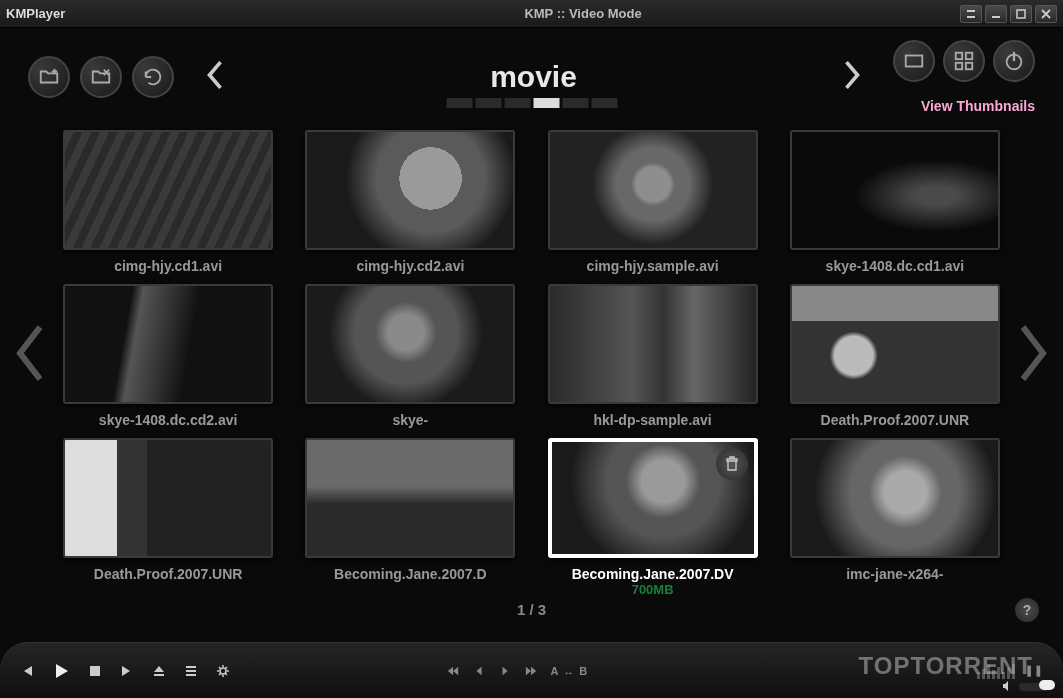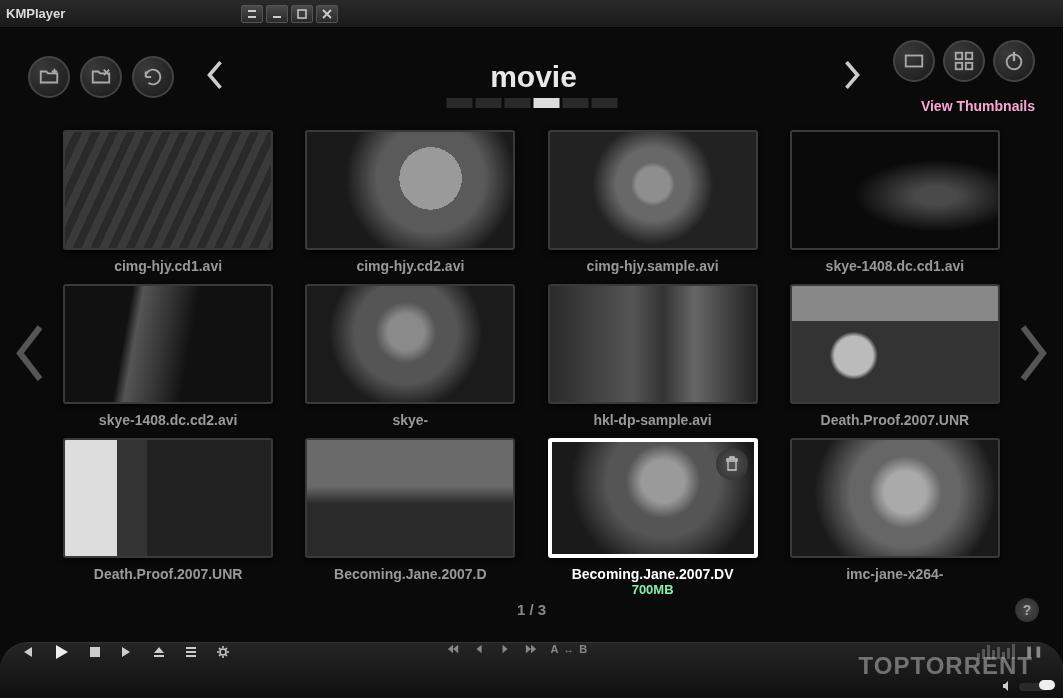--- a/index.html
+++ b/index.html
@@ -175,21 +175,21 @@
   white-space: nowrap;
   overflow: hidden;
   text-overflow: ellipsis;
 }
 .thumb-item.selected .thumb-label {
   color: #fff;
 }
 .thumb-sub {
   font-size: 13px;
   font-weight: bold;
-  color: #86efac;
+  color: #15803d;
   text-align: center;
 }
 
 .delete-badge {
   position: absolute;
   top: 6px;
   right: 6px;
   width: 32px;
   height: 32px;
   background: radial-gradient(#555, #2a2a2a);
@@ -229,21 +229,21 @@
 .control-bar {
   position: absolute;
   bottom: 0;
   left: 0;
   right: 0;
   height: 56px;
   background: linear-gradient(#252525, #0f0f0f);
   border-top: 1px solid #333;
   border-radius: 28px 28px 0 0;
   display: flex;
-  align-items: flex-start;
+  align-items: center;
   padding: 0 20px;
 }
 .playback-group {
   display: flex;
   gap: 18px;
   align-items: center;
 }
 .pb-btn {
   cursor: pointer;
   display: flex;
@@ -332,20 +332,21 @@
 .tex9 { background: linear-gradient(90deg, #ddd 0 25%, #333 25% 40%, #222 40% 100%); }
 .tex10 { background: linear-gradient(#6a6a6a 0 40%, #2a2a2a 55% 100%); }
 .tex11 { background: radial-gradient(circle at 55% 35%, #9a9a9a 0 16%, #555 28% 42%, #1a1a1a 70%); }
 .tex12 { background: radial-gradient(circle at 55% 45%, #aaa 0 16%, #666 28% 42%, #1a1a1a 70%); }
 </style>
 </head>
 <body>
 
 <div class="titlebar">
   <div class="titlebar-left">KMPlayer</div>
+  <div class="titlebar-center">KMP :: Video Mode</div>
   <div class="window-controls">
     <div class="win-btn">
         <svg viewBox="0 0 12 12">
           <rect x="2" y="8" width="8" height="2" fill="#ccc"></rect>
           <rect x="2" y="2" width="8" height="2" fill="#ccc"></rect>
         </svg>
       </div>
     <div class="win-btn">
         <svg viewBox="0 0 12 12">
           <rect x="2" y="8" width="8" height="2" fill="#ccc"></rect>

